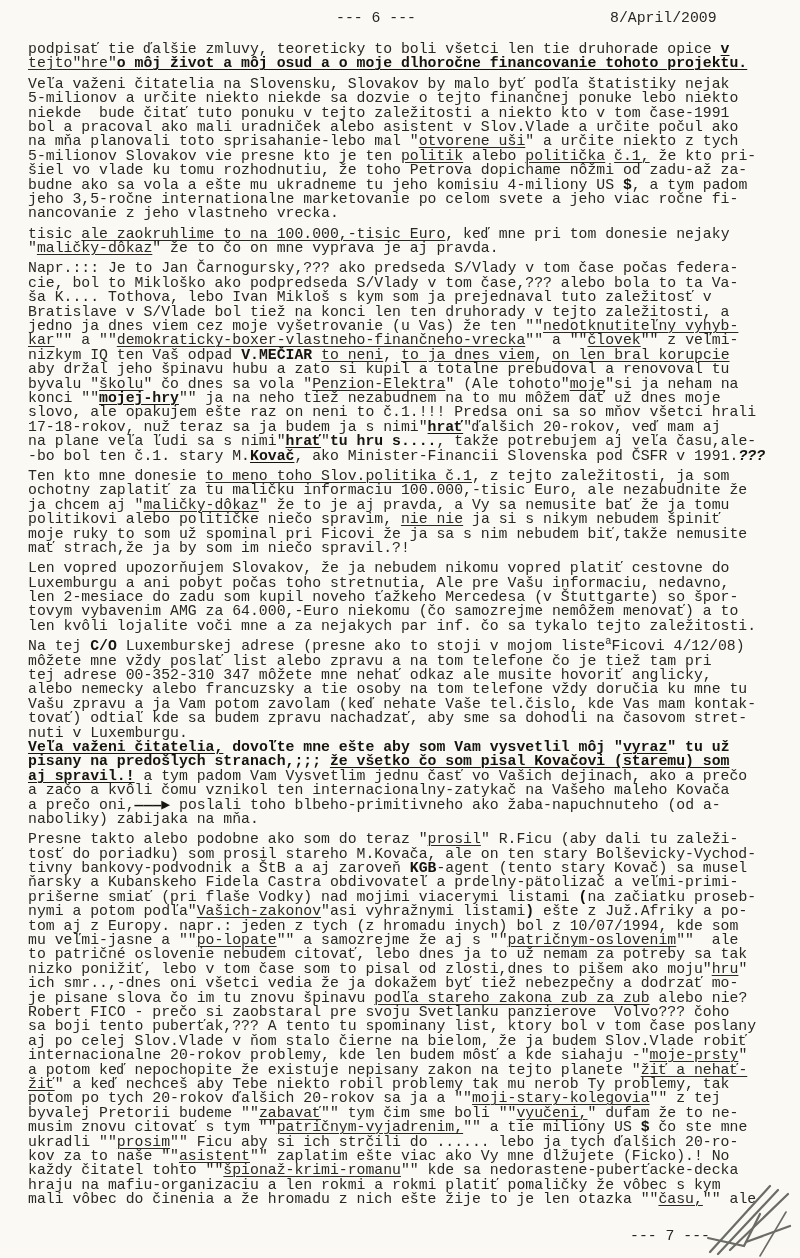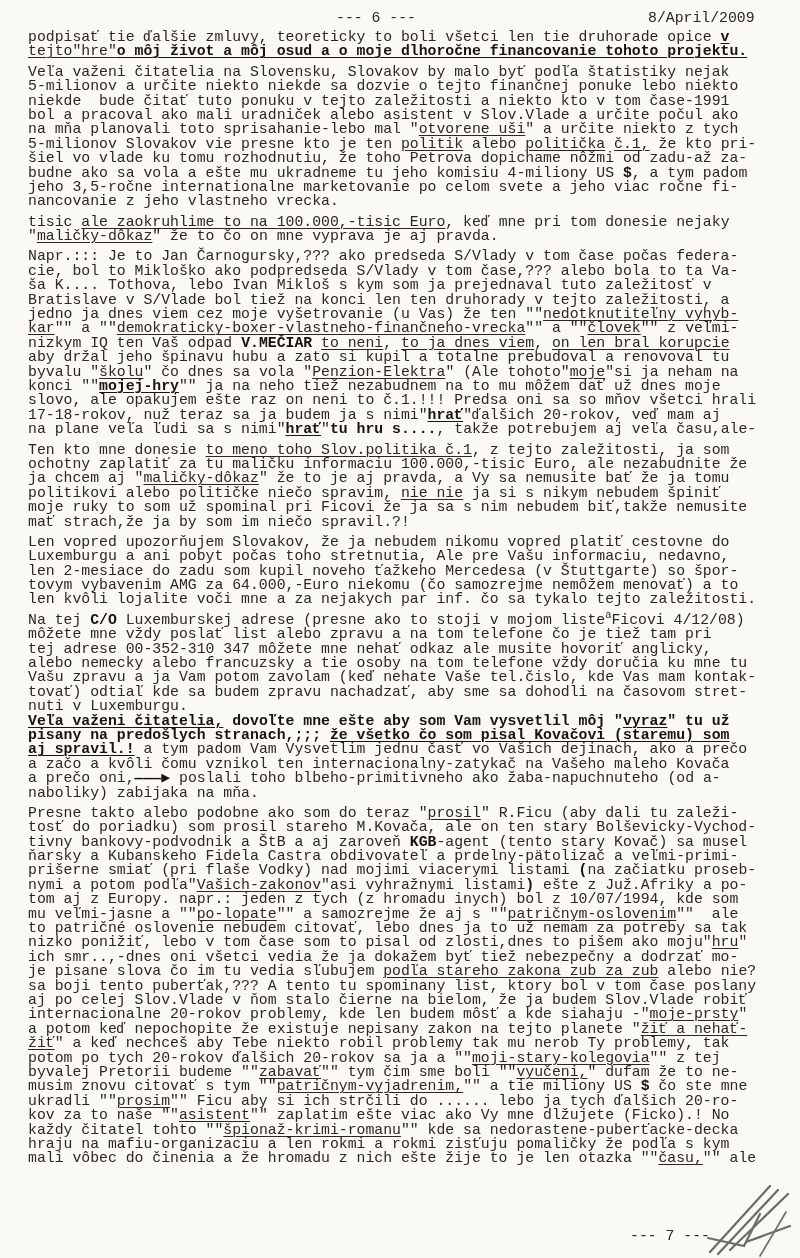--- a/index.html
+++ b/index.html
@@ -7,24 +7,24 @@
     width:800px;height:1258px;
     background:#faf9f4;
     color:#2b2722;
     font-family:"Liberation Mono","DejaVu Sans Mono",monospace;
     font-size:14.8px;
     position:relative;
     overflow:hidden;
   }
   .header{position:relative;height:24px;}
   .page-marker-top{position:absolute;left:336px;top:10px;white-space:pre;}
-  .doc-date{position:absolute;left:648px;top:10px;white-space:pre;}
+  .doc-date{position:absolute;left:610px;top:10px;white-space:pre;}
   #content{padding-left:28px;padding-top:2px;}
   .para{margin:0;margin-top:6px;}
-  .para:first-child{margin-top:4px;}
+  .para:first-child{margin-top:16px;}
   .line{height:14.4px;line-height:14.4px;white-space:pre;}
   .b{font-weight:bold;color:#17130e;}
   .u{text-decoration:underline;text-underline-offset:2px;text-decoration-thickness:1.4px;}
   .i{font-style:italic;}
   .sup{vertical-align:super;font-size:70%;line-height:0;}
   .footer{position:absolute;left:630px;top:1228px;white-space:pre;}
   .sig{position:absolute;left:700px;top:1168px;}
 </style>
 </head>
 <body>
@@ -62,20 +62,21 @@
       <div class="line"><span>Bratislave v S/Vlade bol tiež na konci len ten druhorady v tejto zaležitosti, a</span></div>
       <div class="line"><span>jedno ja dnes viem cez moje vyšetrovanie (u Vas) že ten ""</span><span class="u">nedotknutiteľny vyhyb-</span></div>
       <div class="line"><span class="u">kar</span><span>"" a ""</span><span class="u">demokraticky-boxer-vlastneho-finančneho-vrecka</span><span>"" a ""</span><span class="u">človek</span><span>"" z veľmi-</span></div>
       <div class="line"><span>nizkym IQ ten Vaš odpad </span><span class="b">V.MEČIAR</span><span> </span><span class="u">to neni</span><span>, </span><span class="u">to ja dnes viem</span><span>, </span><span class="u">on len bral korupcie</span></div>
       <div class="line"><span>aby držal jeho špinavu hubu a zato si kupil a totalne prebudoval a renovoval tu</span></div>
       <div class="line"><span>byvalu "</span><span class="u">školu</span><span>" čo dnes sa vola "</span><span class="u">Penzion-Elektra</span><span>" (Ale tohoto"</span><span class="u">moje</span><span>"si ja neham na</span></div>
       <div class="line"><span>konci ""</span><span class="b u">mojej-hry</span><span>"" ja na neho tiež nezabudnem na to mu môžem dať už dnes moje</span></div>
       <div class="line"><span>slovo, ale opakujem ešte raz on neni to č.1.!!! Predsa oni sa so mňov všetci hrali</span></div>
       <div class="line"><span>17-18-rokov, nuž teraz sa ja budem ja s nimi"</span><span class="b u">hrať</span><span>"ďalšich 20-rokov, veď mam aj</span></div>
       <div class="line"><span>na plane veľa ľudi sa s nimi"</span><span class="b u">hrať</span><span>"</span><span class="b">tu hru s....</span><span>, takže potrebujem aj veľa času,ale-</span></div>
+      <div class="line"><span>-bo bol ten č.1. stary M.</span><span class="b u">Kovač</span><span>, ako Minister-Financii Slovenska pod ČSFR v 1991.</span><span class="b i">???</span></div>
     </div>
     <div class="para">
       <div class="line"><span>Ten kto mne donesie </span><span class="u">to meno toho Slov.politika č.1</span><span>, z tejto zaležitosti, ja som</span></div>
       <div class="line"><span>ochotny zaplatiť za tu maličku informaciu 100.000,-tisic Euro, ale nezabudnite že</span></div>
       <div class="line"><span>ja chcem aj "</span><span class="u">maličky-dôkaz</span><span>" že to je aj pravda, a Vy sa nemusite bať že ja tomu</span></div>
       <div class="line"><span>politikovi alebo političke niečo spravim, </span><span class="u">nie nie</span><span> ja si s nikym nebudem špiniť</span></div>
       <div class="line"><span>moje ruky to som už spominal pri Ficovi že ja sa s nim nebudem biť,takže nemusite</span></div>
       <div class="line"><span>mať strach,že ja by som im niečo spravil.?!</span></div>
     </div>
     <div class="para">
@@ -105,33 +106,34 @@
       <div class="line"><span>tosť do poriadku) som prosil stareho M.Kovača, ale on ten stary Bolševicky-Vychod-</span></div>
       <div class="line"><span>tivny bankovy-podvodnik a ŠtB a aj zaroveň </span><span class="b">KGB</span><span>-agent (tento stary Kovač) sa musel</span></div>
       <div class="line"><span>ňarsky a Kubanskeho Fidela Castra obdivovateľ a prdelny-pätolizač a veľmi-primi-</span></div>
       <div class="line"><span>prišerne smiať (pri flaše Vodky) nad mojimi viacerymi listami </span><span class="b">(</span><span>na začiatku proseb-</span></div>
       <div class="line"><span>nymi a potom podľa"</span><span class="u">Vašich-zakonov</span><span>"asi vyhražnymi listami</span><span class="b">)</span><span> ešte z Juž.Afriky a po-</span></div>
       <div class="line"><span>tom aj z Europy. napr.: jeden z tych (z hromadu inych) bol z 10/07/1994, kde som</span></div>
       <div class="line"><span>mu veľmi-jasne a ""</span><span class="u">po-lopate</span><span>"" a samozrejme že aj s ""</span><span class="u">patričnym-oslovenim</span><span>""  ale</span></div>
       <div class="line"><span>to patričné oslovenie nebudem citovať, lebo dnes ja to už nemam za potreby sa tak</span></div>
       <div class="line"><span>nizko ponižiť, lebo v tom čase som to pisal od zlosti,dnes to pišem ako moju"</span><span class="u">hru</span><span>"</span></div>
       <div class="line"><span>ich smr..,-dnes oni všetci vedia že ja dokažem byť tiež nebezpečny a dodrzať mo-</span></div>
-      <div class="line"><span>je pisane slova čo im tu vedia sľubujem </span><span class="u">podľa stareho zakona zub za zub</span><span> alebo nie?</span></div>
+      <div class="line"><span>je pisane slova čo im tu znovu špinavu </span><span class="u">podľa stareho zakona zub za zub</span><span> alebo nie?</span></div>
+      <div class="line"><span>Robert FICO - prečo si zaobstaral pre svoju Svetlanku panzierove  Volvo??? čoho</span></div>
       <div class="line"><span>sa boji tento puberťak,??? A tento tu spominany list, ktory bol v tom čase poslany</span></div>
       <div class="line"><span>aj po celej Slov.Vlade v ňom stalo čierne na bielom, že ja budem Slov.Vlade robiť</span></div>
       <div class="line"><span>internacionalne 20-rokov problemy, kde len budem môsť a kde siahaju -"</span><span class="u">moje-prsty</span><span>"</span></div>
       <div class="line"><span>a potom keď nepochopite že existuje nepisany zakon na tejto planete "</span><span class="u">žiť a nehať-</span></div>
       <div class="line"><span class="u">žiť</span><span>" a keď nechceš aby Tebe niekto robil problemy tak mu nerob Ty problemy, tak</span></div>
       <div class="line"><span>potom po tych 20-rokov ďalšich 20-rokov sa ja a ""</span><span class="u">moji-stary-kolegovia</span><span>"" z tej</span></div>
       <div class="line"><span>byvalej Pretorii budeme ""</span><span class="u">zabavať</span><span>"" tym čim sme boli ""</span><span class="u">vyučeni,</span><span>" dufam že to ne-</span></div>
       <div class="line"><span>musim znovu citovať s tym ""</span><span class="u">patričnym-vyjadrenim,</span><span>"" a tie miliony US </span><span class="b">$</span><span> čo ste mne</span></div>
       <div class="line"><span>ukradli ""</span><span class="u">prosim</span><span>"" Ficu aby si ich strčili do ...... lebo ja tych ďalšich 20-ro-</span></div>
       <div class="line"><span>kov za to naše ""</span><span class="u">asistent</span><span>"" zaplatim ešte viac ako Vy mne dlžujete (Ficko).! No</span></div>
       <div class="line"><span>každy čitatel tohto ""</span><span class="u">špionaž-krimi-romanu</span><span>"" kde sa nedorastene-puberťacke-decka</span></div>
-      <div class="line"><span>hraju na mafiu-organizaciu a len rokmi a rokmi zisťuju pomaličky že podľa s kym</span></div>
+      <div class="line"><span>hraju na mafiu-organizaciu a len rokmi a rokmi platiť pomaličky že vôbec s kym</span></div>
       <div class="line"><span>mali vôbec do činenia a že hromadu z nich ešte žije to je len otazka ""</span><span class="u">času,</span><span>"" ale</span></div>
     </div>
   </div>
 
 <div class="footer">--- 7 ---</div>
 
 <svg class="sig" width="96" height="90" viewBox="0 0 96 90" aria-hidden="true">
   <g stroke="#6b6b67" stroke-width="2.2" fill="none" stroke-linecap="round">
     <path d="M10 84 L70 18"></path>
     <path d="M18 86 L78 22"></path>

